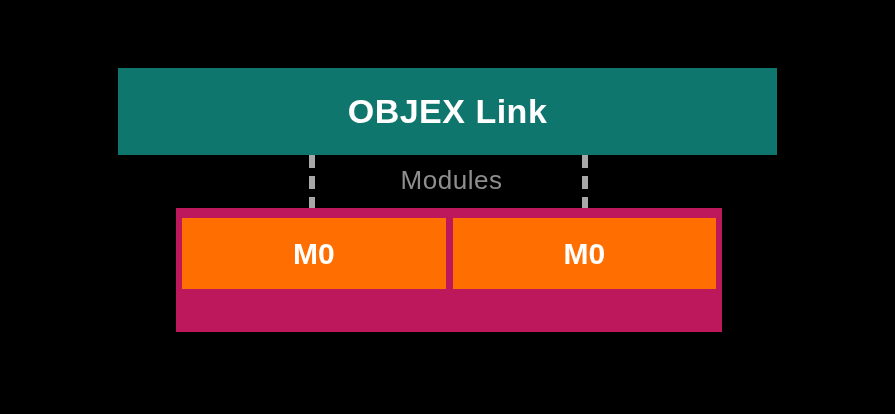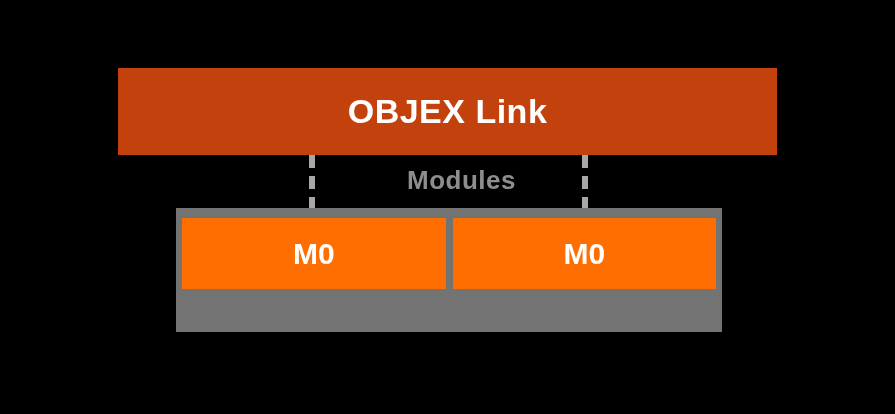--- a/index.html
+++ b/index.html
@@ -16,21 +16,21 @@
     width: 895px;
     height: 414px;
     background: #000000;
   }
   .banner {
     position: absolute;
     left: 118px;
     top: 68px;
     width: 659px;
     height: 87px;
-    background: #c2410c;
+    background: #0f766e;
     display: flex;
     align-items: center;
     justify-content: center;
   }
   .banner-title {
     color: #FFFFFF;
     font-size: 34px;
     font-weight: bold;
     letter-spacing: 0.5px;
   }
@@ -42,36 +42,36 @@
     background: repeating-linear-gradient(
       to bottom,
       #A8A8A8 0px, #A8A8A8 13px,
       transparent 13px, transparent 21px
     );
   }
   .dash-left  { left: 309px; }
   .dash-right { left: 582px; }
   .connector-label {
     position: absolute;
-    left: 132px;
+    left: 122px;
     top: 165px;
     width: 659px;
     text-align: center;
     color: #8E8E8E;
     font-size: 26px;
-    font-weight: bold;
+    font-weight: normal;
     letter-spacing: 0.5px;
   }
   .parent-module {
     position: absolute;
     left: 176px;
     top: 208px;
     width: 546px;
     height: 124px;
-    background: #737373;
+    background: #be185d;
     box-sizing: border-box;
     padding: 10px 6px 0 6px;
     display: flex;
     flex-direction: column;
   }
   .child-row {
     display: flex;
     flex-direction: row;
     gap: 7px;
     height: 71px;

